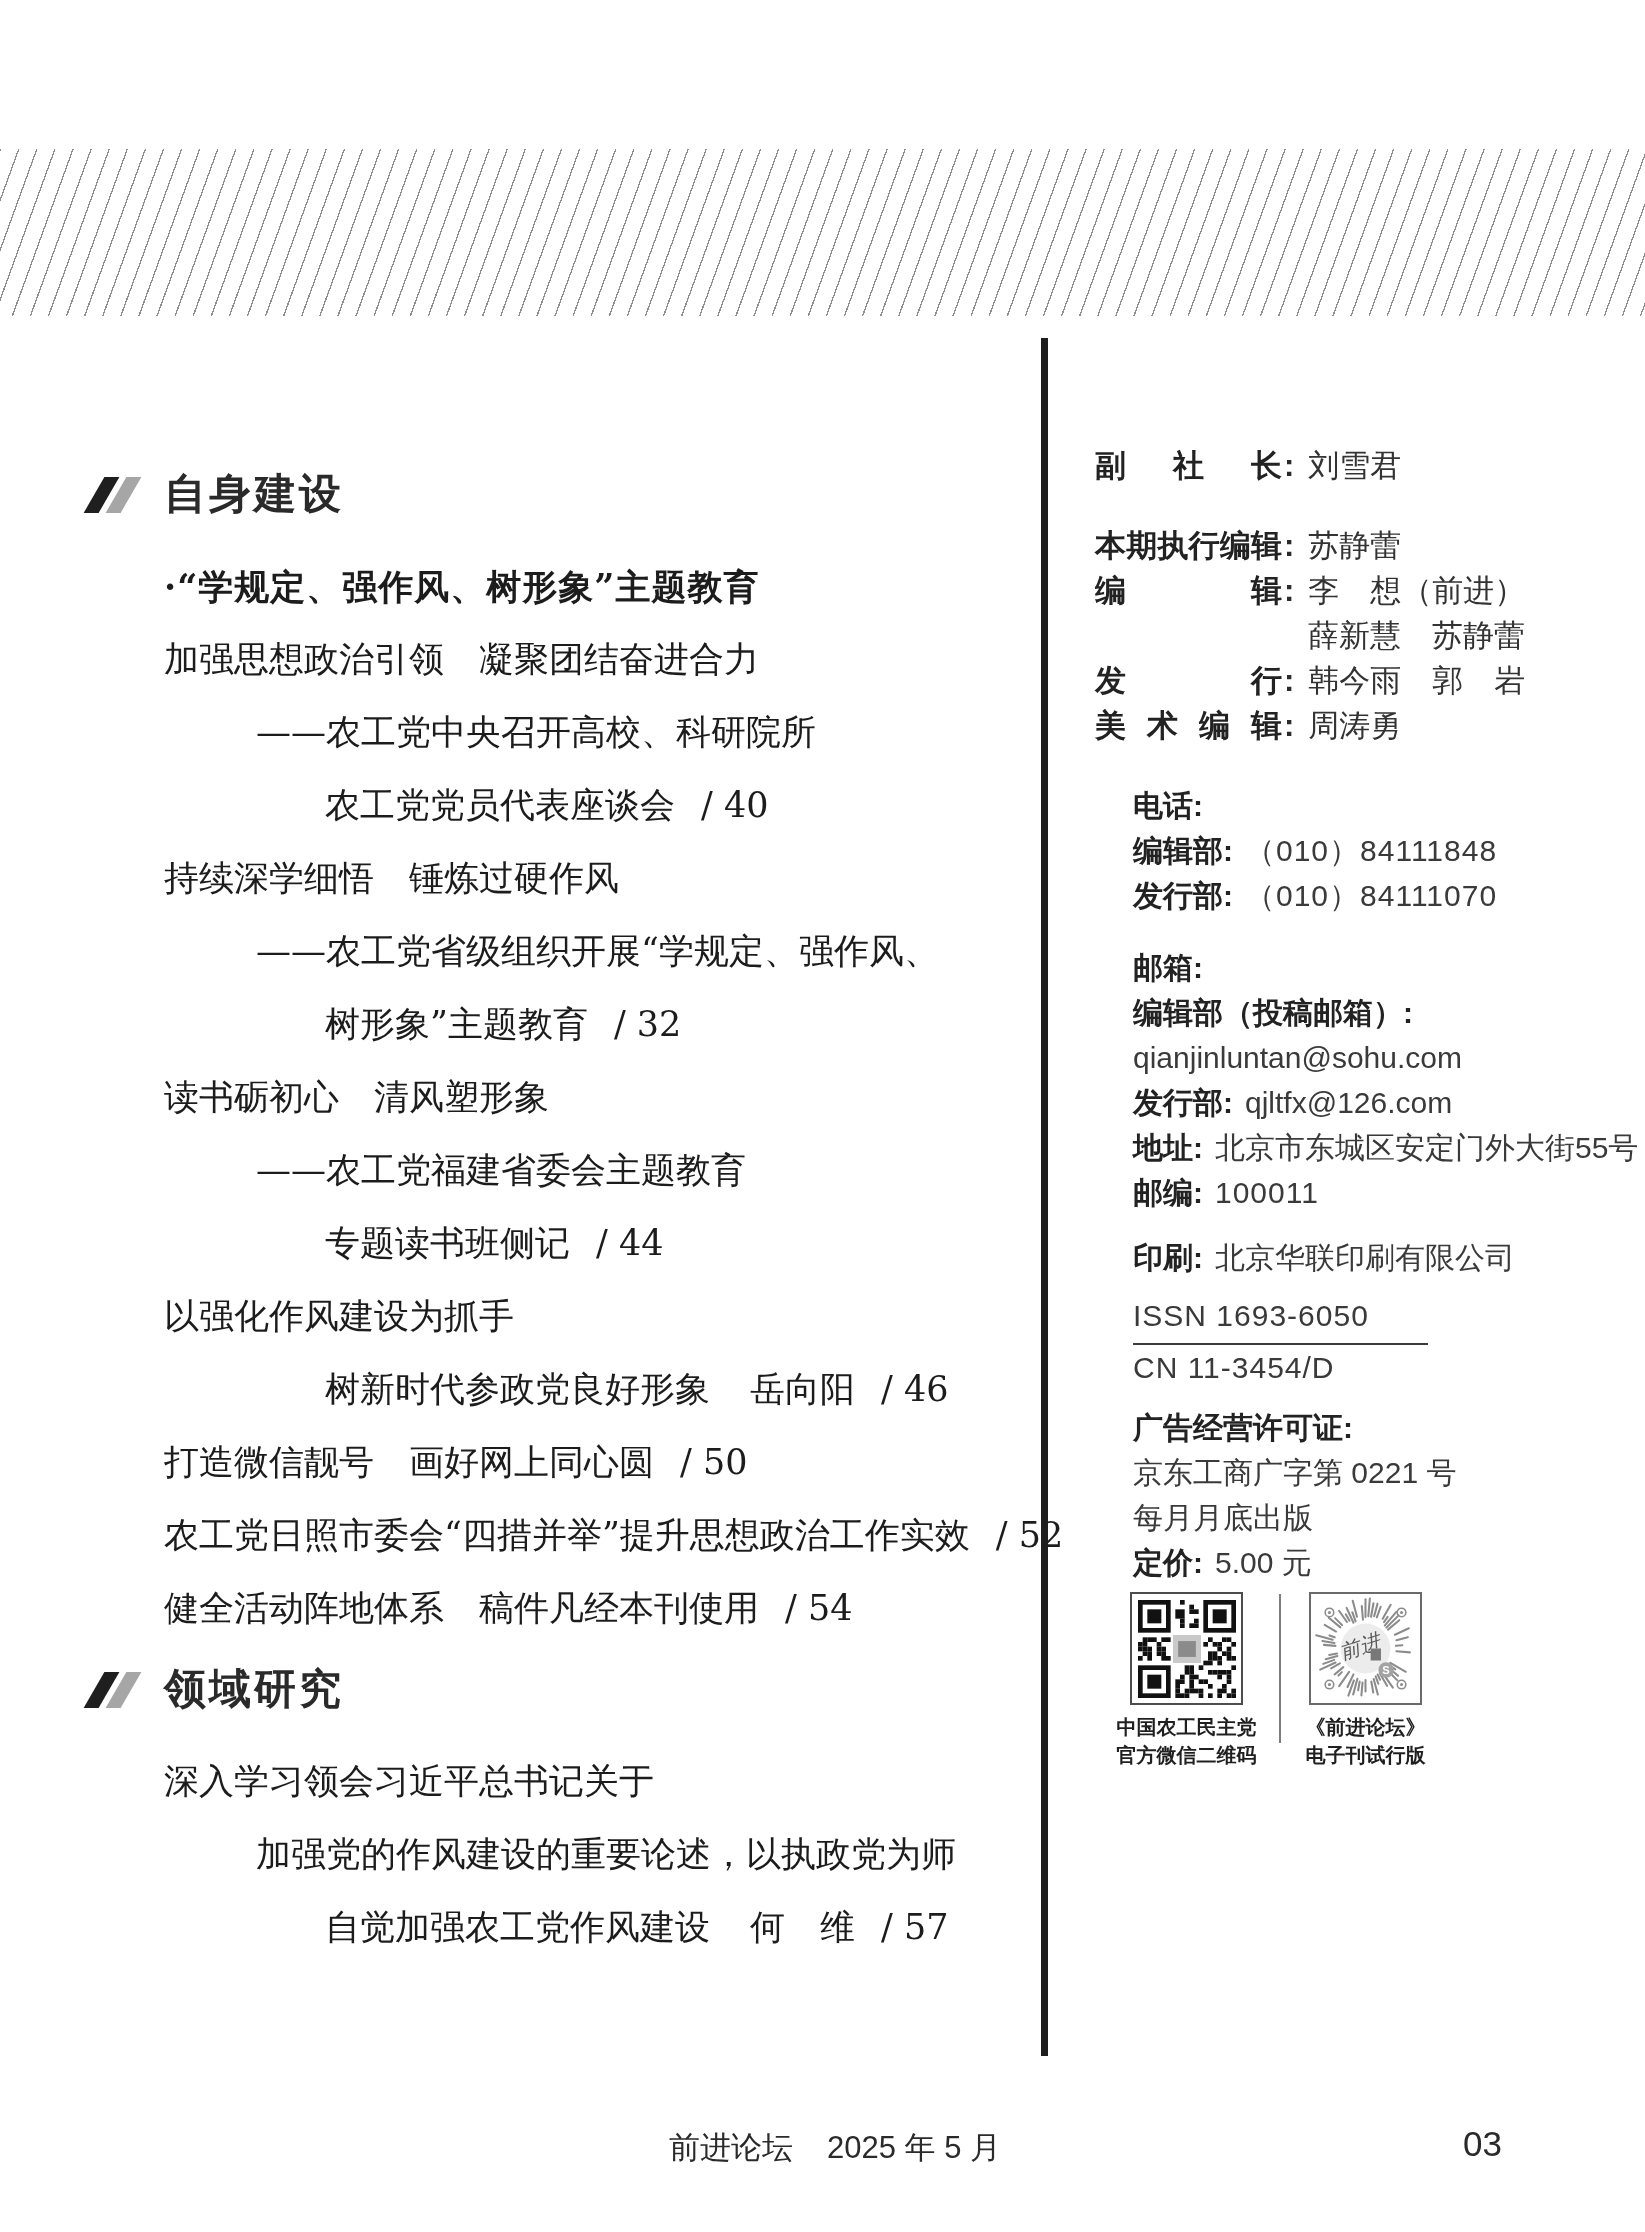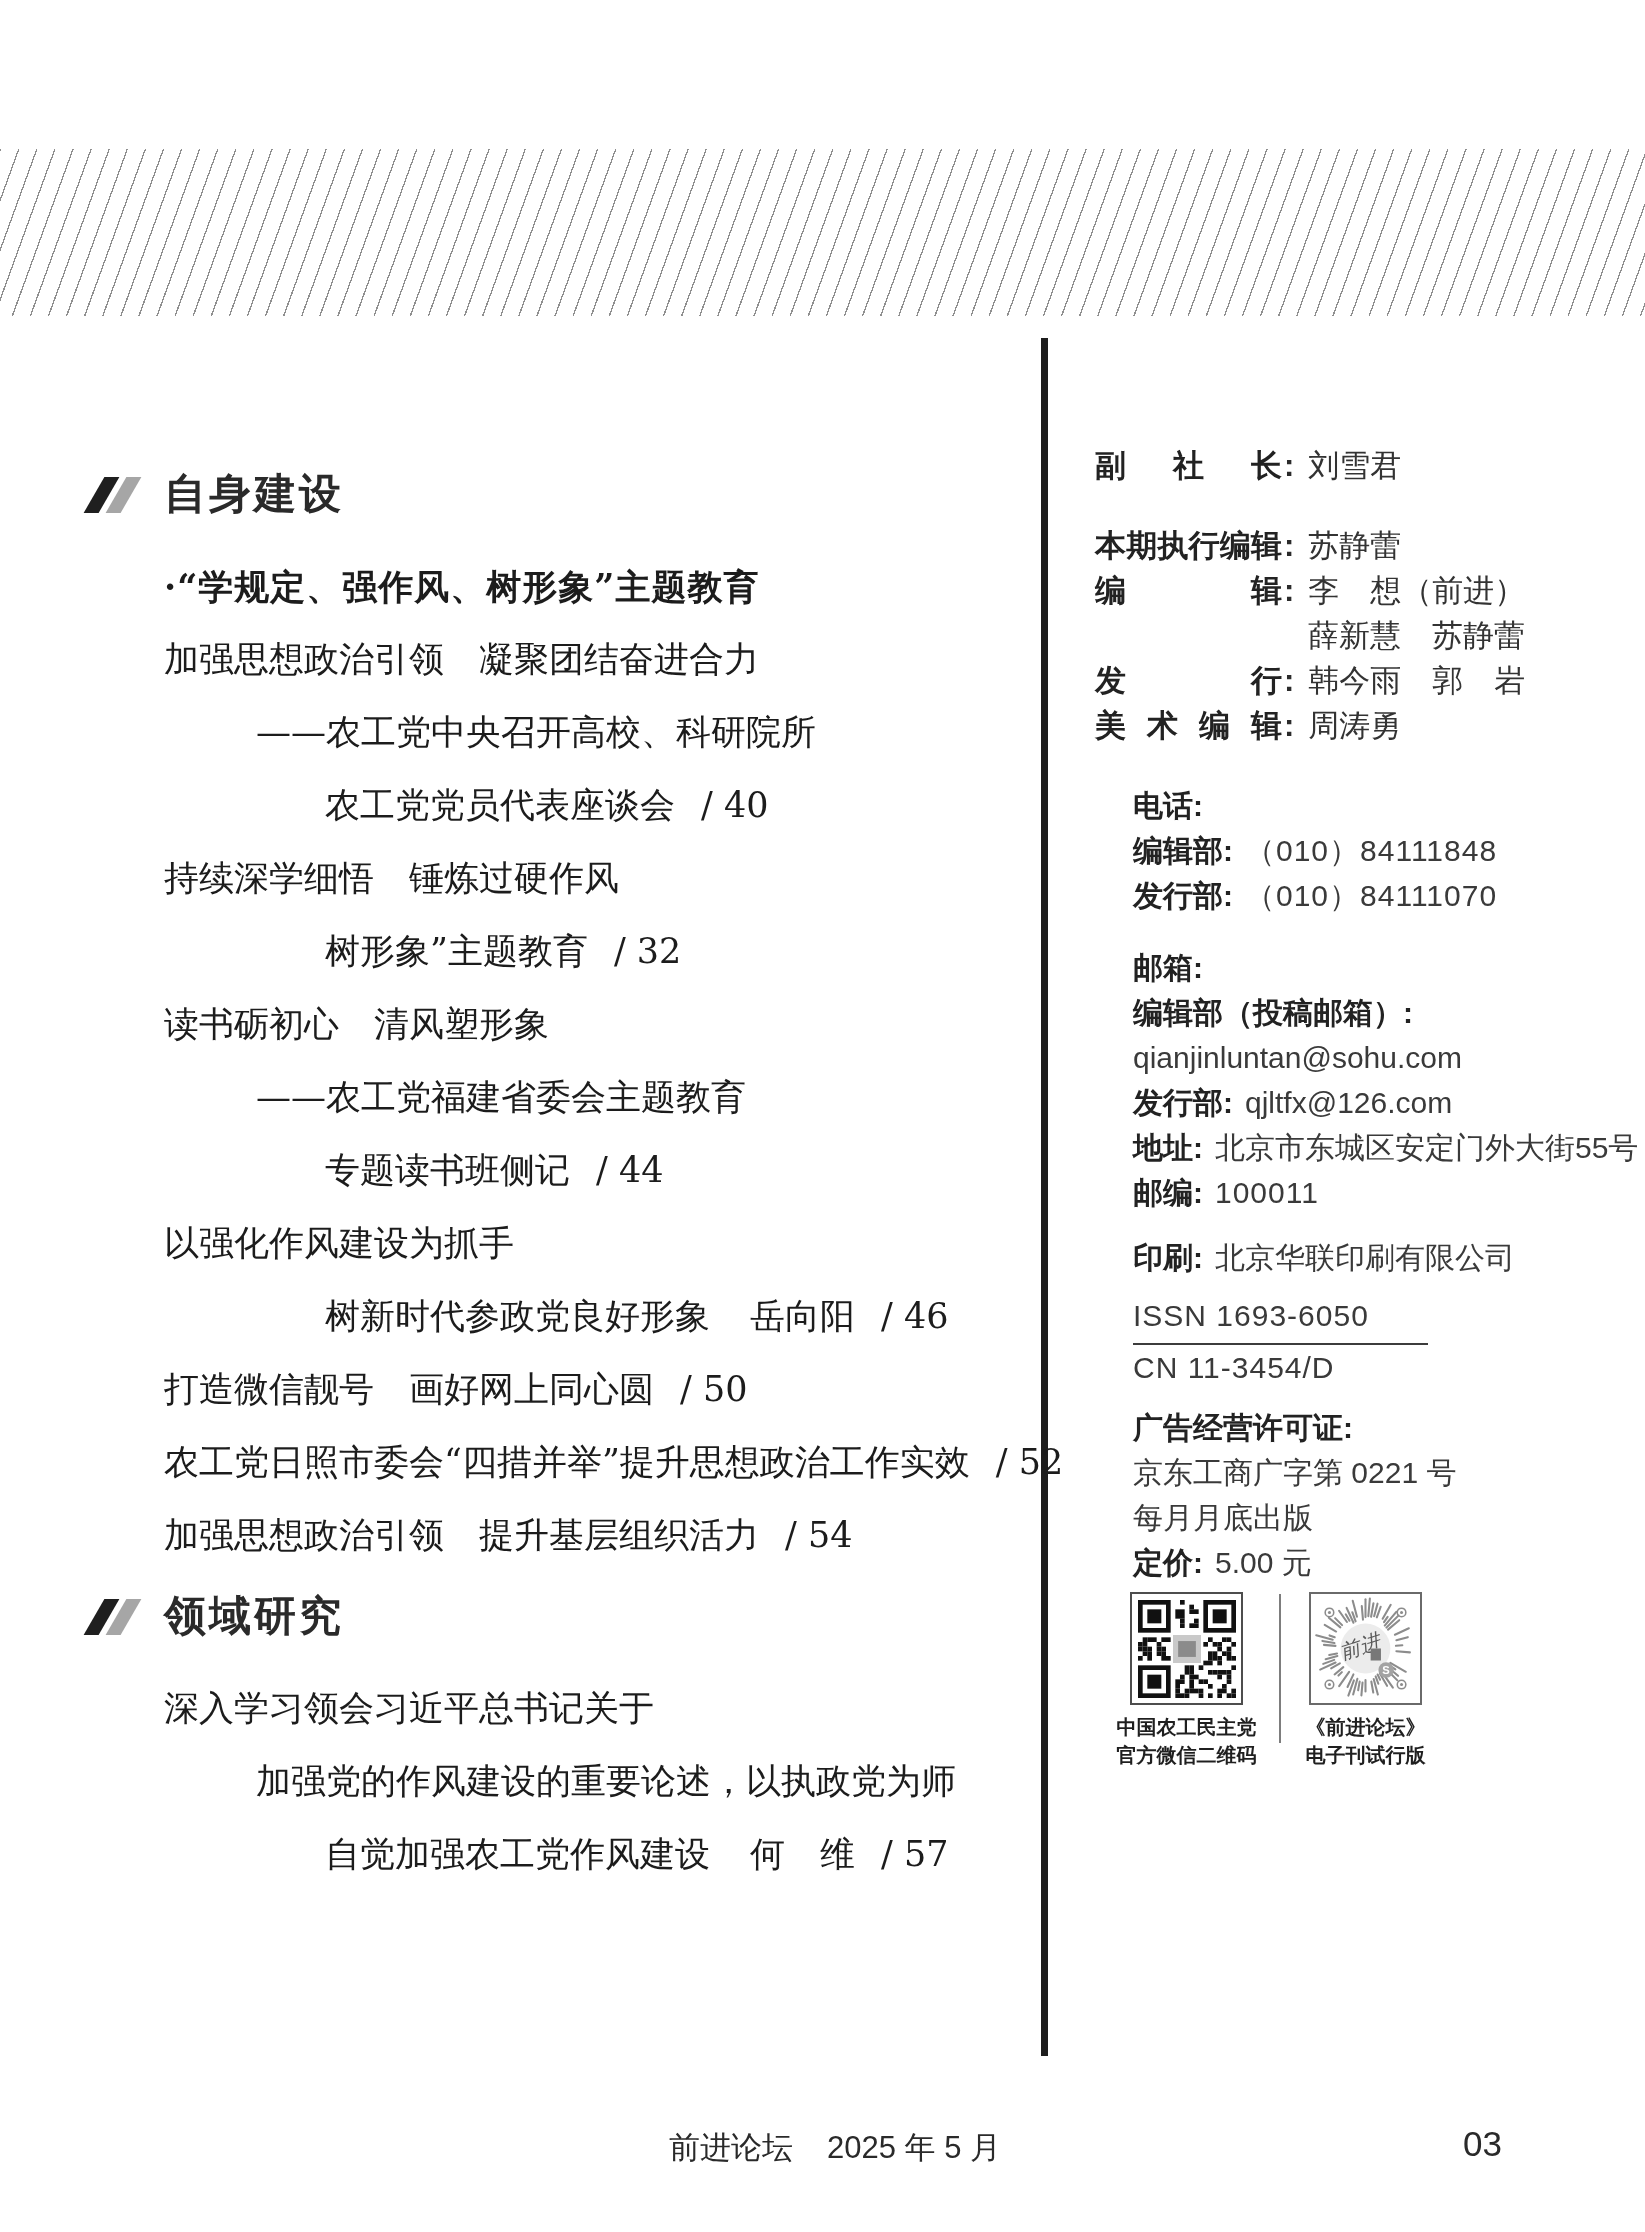--- a/index.html
+++ b/index.html
@@ -95,20 +95,23 @@
       <div class="toc-line ind1">
         <span class="t">——农工党中央召开高校、科研院所</span>
       </div>
       <div class="toc-line ind2">
         <span class="t">农工党党员代表座谈会</span>
         <span class="page-ref">/ 40</span>
       </div>
       <div class="toc-line">
         <span class="t">持续深学细悟　锤炼过硬作风</span>
       </div>
+      <div class="toc-line ind1">
+        <span class="t">——农工党省级组织开展“学规定、强作风、</span>
+      </div>
       <div class="toc-line ind2">
         <span class="t">树形象”主题教育</span>
         <span class="page-ref">/ 32</span>
       </div>
       <div class="toc-line">
         <span class="t">读书砺初心　清风塑形象</span>
       </div>
       <div class="toc-line ind1">
         <span class="t">——农工党福建省委会主题教育</span>
       </div>
@@ -126,21 +129,21 @@
       </div>
       <div class="toc-line">
         <span class="t">打造微信靓号　画好网上同心圆</span>
         <span class="page-ref">/ 50</span>
       </div>
       <div class="toc-line">
         <span class="t">农工党日照市委会“四措并举”提升思想政治工作实效</span>
         <span class="page-ref">/ 52</span>
       </div>
       <div class="toc-line">
-        <span class="t">加强思想政治引领　提升基层组织活力</span>
+        <span class="t">健全活动阵地体系　稿件凡经本刊使用</span>
         <span class="page-ref">/ 54</span>
       </div>
       <div class="sec-header second">
         <div class="slashes">
           <div class="slash s1"></div>
           <div class="slash s2"></div>
         </div>
         <span class="sec-title">领域研究</span>
       </div>
       <div class="toc-line">

